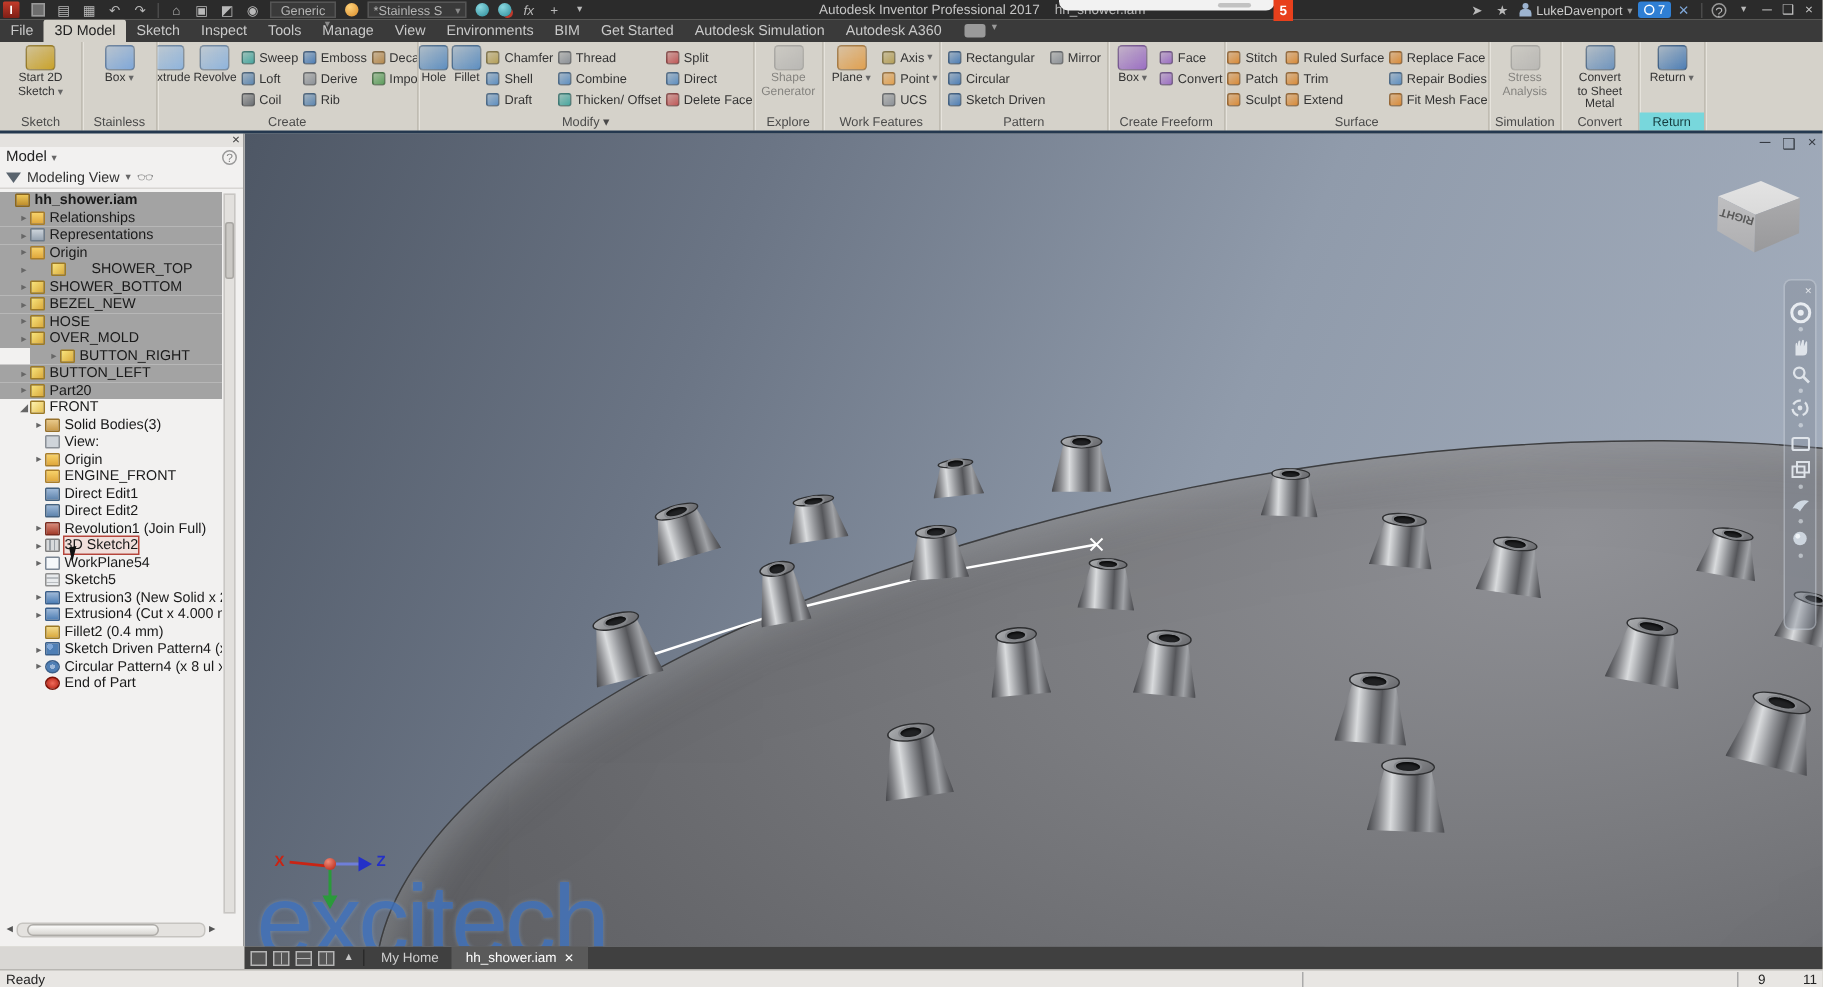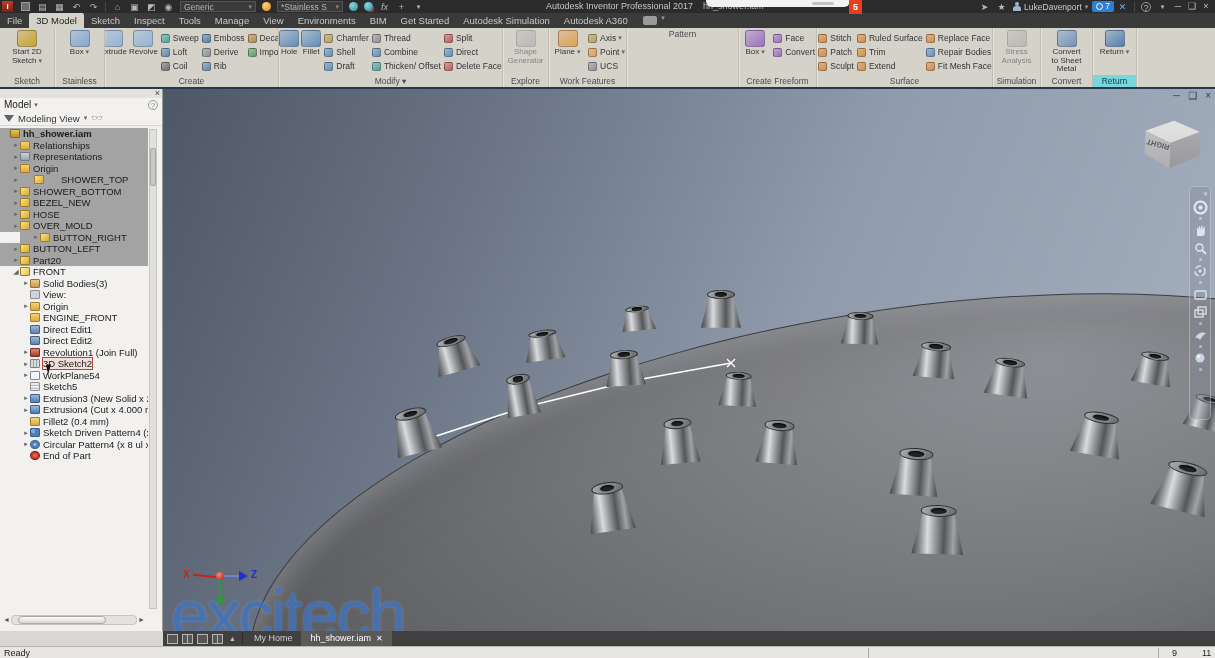--- a/index.html
+++ b/index.html
@@ -156,21 +156,21 @@
   <div class="qat-box"></div>
   <div class="qat-ico">▤</div>
   <div class="qat-ico">▦</div>
   <div class="qat-ico">↶</div>
   <div class="qat-ico">↷</div>
   <div class="qat-sep"></div>
   <div class="qat-ico">⌂</div>
   <div class="qat-ico">▣</div>
   <div class="qat-ico">◩</div>
   <div class="qat-ico">◉</div>
-  <div class="tb-drop" style="width:76px;">
+  <div class="tb-drop" style="width:44px;flex-direction:column;">
     <span>Generic</span>
       <span class="dar" style="margin-left:auto;">▾</span>
   </div>
   <div class="sphere" style="background:radial-gradient(circle at 35% 30%,#ffd27a,#d88b2a);"></div>
   <div class="tb-drop" style="width:66px;">
     <span>*Stainless S</span>
       <span class="dar" style="margin-left:auto;">▾</span>
   </div>
   <div class="sphere" style="background:radial-gradient(circle at 35% 30%,#8ad8e0,#2a8b98);"></div>
   <div class="sphere" style="background:radial-gradient(circle at 35% 30%,#8ad8e0,#2a8b98); box-shadow:2px 2px 0 -1px #c0392b;"></div>
@@ -378,20 +378,42 @@
           </div>
           <div class="sbtn">
             <span class="sico" style="background: linear-gradient(145deg, rgba(141, 146, 152, 0.4), rgb(141, 146, 152));"></span>
             <span>UCS</span>
           </div>
         </div>
       </div>
       <div class="rlabel">Work Features</div>
     </div>
     <div class="rgroup" style="width: 112px;">
+      <div class="rcontent">
+        <div class="scol">
+          <div class="sbtn">
+            <span class="sico" style="background: linear-gradient(145deg, rgba(79, 127, 181, 0.4), rgb(79, 127, 181));"></span>
+            <span>Rectangular</span>
+          </div>
+          <div class="sbtn">
+            <span class="sico" style="background: linear-gradient(145deg, rgba(79, 127, 181, 0.4), rgb(79, 127, 181));"></span>
+            <span>Circular</span>
+          </div>
+          <div class="sbtn">
+            <span class="sico" style="background: linear-gradient(145deg, rgba(79, 127, 181, 0.4), rgb(79, 127, 181));"></span>
+            <span>Sketch Driven</span>
+          </div>
+        </div>
+        <div class="scol">
+          <div class="sbtn">
+            <span class="sico" style="background: linear-gradient(145deg, rgba(141, 146, 152, 0.4), rgb(141, 146, 152));"></span>
+            <span>Mirror</span>
+          </div>
+        </div>
+      </div>
       <div class="rlabel">Pattern</div>
     </div>
     <div class="rgroup" style="width: 78px;">
       <div class="rcontent">
         <div class="bigbtn">
           <div class="bicon" style="background: linear-gradient(145deg, rgba(155, 111, 195, 0.333), rgb(155, 111, 195));"></div>
           <div class="blabel">Box<span class="dar"> ▾</span></div>
         </div>
         <div class="scol">
           <div class="sbtn">

